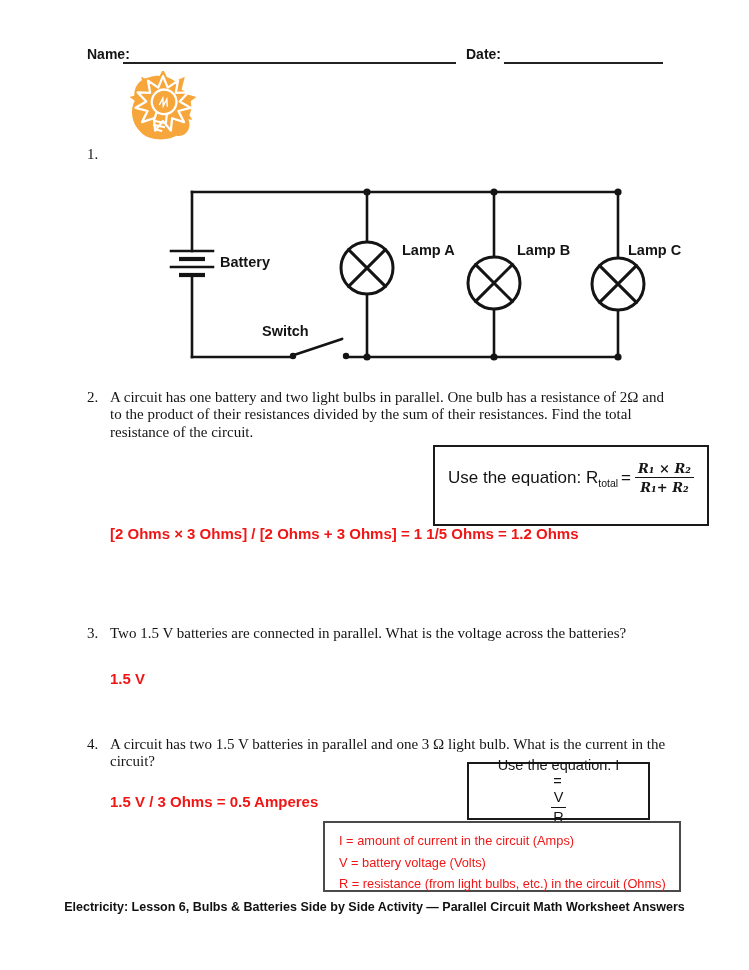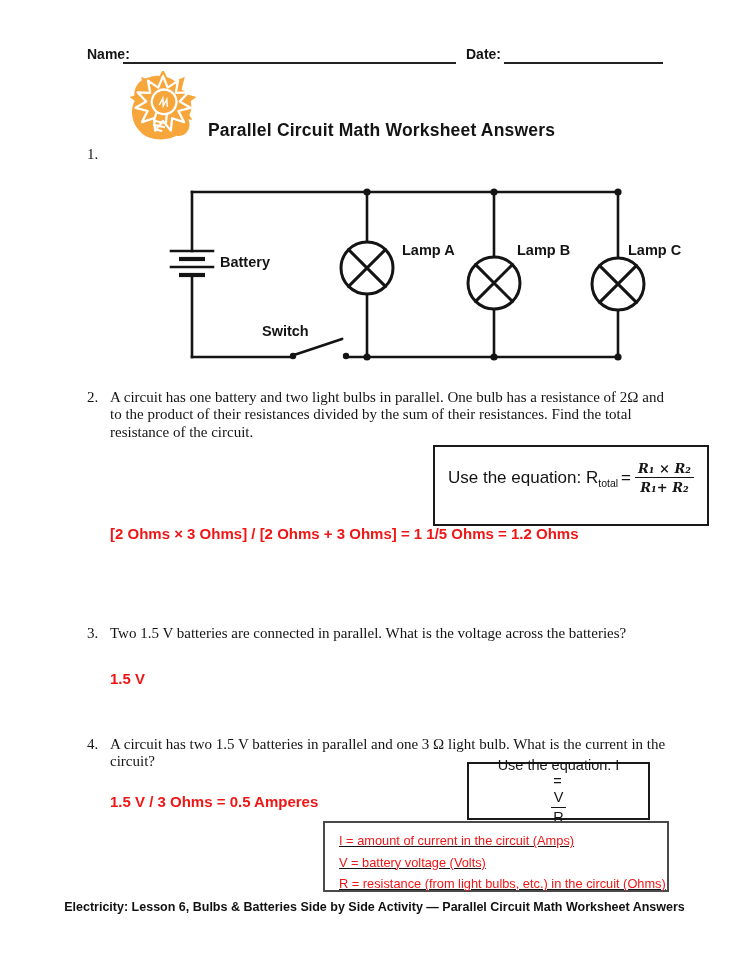--- a/index.html
+++ b/index.html
@@ -32,21 +32,21 @@
   .eq-lg{font:400 17px "Liberation Sans",sans-serif;color:#141414;}
   .eq-md{font:400 14.5px "Liberation Sans",sans-serif;color:#141414;}
   .eq-sub{font:400 10.5px "Liberation Sans",sans-serif;color:#141414;position:relative;top:5px;}
   .eq-eq{margin:0 4px 0 3px;}
   .frac{display:inline-flex;flex-direction:column;text-align:center;}
   .frac-math{font:italic 600 13px "DejaVu Serif",serif;color:#141414;}
   .frac-sans{font:400 14.5px "Liberation Sans",sans-serif;color:#141414;}
   .frac .num{border-bottom:1.6px solid #141414;padding:0 3px 1.5px;}
   .frac .den{padding-top:1.5px;}
   
-  #defbox{border:2px solid #4a4a4a;background:#fff;padding:7px 12px 0 14px;text-decoration:underline;}
+  #defbox{border:2px solid #4a4a4a;background:#fff;padding:7px 24px 0 14px;}
   .defline{font:400 12.8px "Liberation Sans",sans-serif;color:#f11616;line-height:21.5px;white-space:nowrap;}
   
   #footer{width:100%;text-align:center;font:700 12.5px "Liberation Sans",sans-serif;color:#111;}
 </style>
 </head>
 <body>
 
 <div id="page">
 
   <span class="abs blank-label" style="left:87px;top:46px;">Name:</span>
@@ -59,21 +59,20 @@
     <path fill="#f6a63a" d="M21,6 C9,8 4,19 7,28 C1,38 4,52 12,59 C18,67 37,69 47,63 C57,65 63,54 58,46 C65,36 61,22 52,18 C47,6 31,2 21,6 Z"></path>
     <polygon id="whiteBurst" fill="none" stroke="#ffffff" stroke-width="2.2" stroke-linejoin="round" points="34.0,5.0 38.6,16.2 48.6,9.3 46.5,21.2 58.6,20.8 50.3,29.7 60.7,35.8 49.0,38.9 54.4,49.7 42.9,45.9 41.6,57.9 34.0,48.5 26.4,57.9 25.1,45.9 13.6,49.7 19.0,38.9 7.3,35.8 17.7,29.7 9.4,20.8 21.5,21.2 19.4,9.3 29.4,16.2"></polygon>
     <g transform="rotate(12 34 40)" stroke="#ffffff" fill="none" stroke-width="2.2">
       <circle cx="33" cy="30" r="12"></circle>
       <path d="M28,41 L27,50 M38,41 L39,50"></path>
       <path d="M27,50 L39,50 M27,54 L39,54 M29,58 L37,58" stroke-width="2"></path>
       <polyline points="29,34 31,27 33,34 35,27 37,34" stroke-width="1.4"></polyline>
     </g>
   </svg>
 
-  <div id="title" class="abs" style="left:208px;top:120px;">Parallel Circuit Math Worksheet Answers</div>
 
   <span class="abs qnum" style="left:87px;top:146px;">1.</span>
 
   <svg class="circuit" width="560" height="200" viewBox="150 176 560 200">
 
     <path class="w" d="M192,192 L618,192"></path>
     <path class="w" d="M192,192 L192,251"></path>
     <path class="w" d="M192,275 L192,357"></path>
     <path class="w" d="M192,357 L292,357"></path>
     <path class="w" d="M346,357 L618,357"></path>

